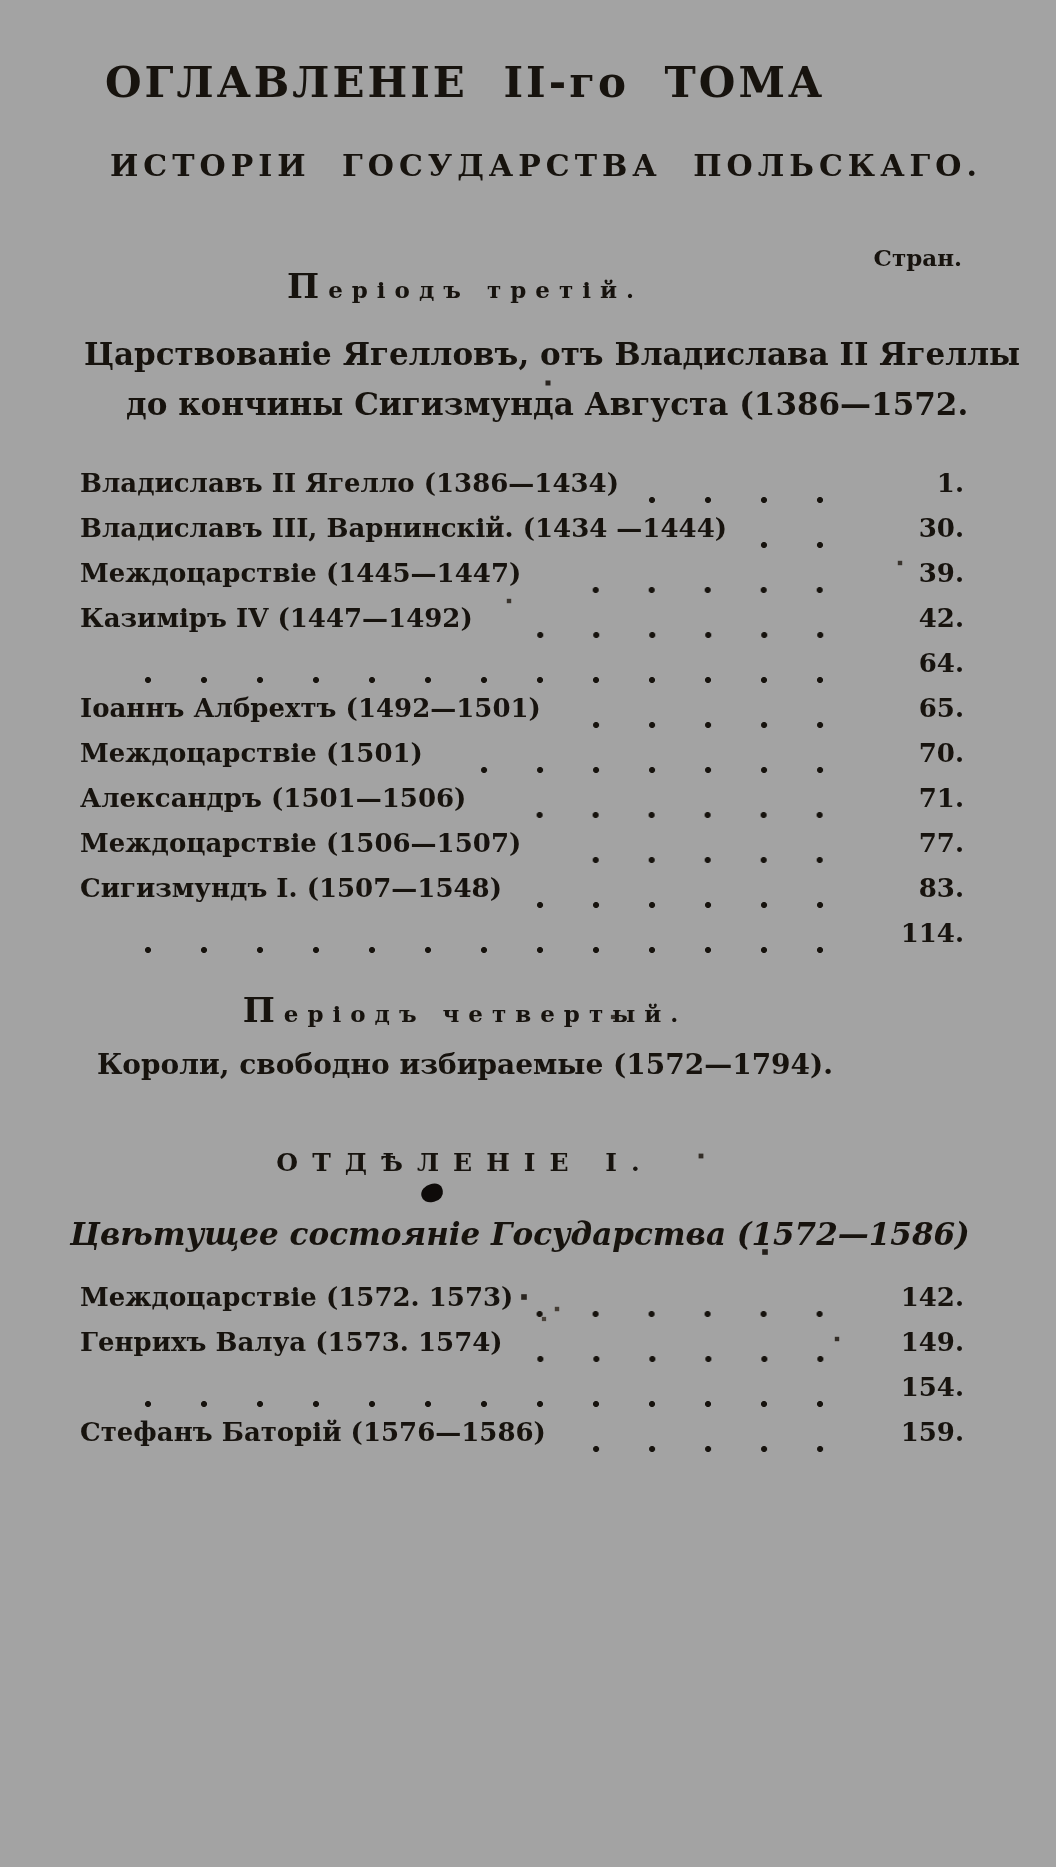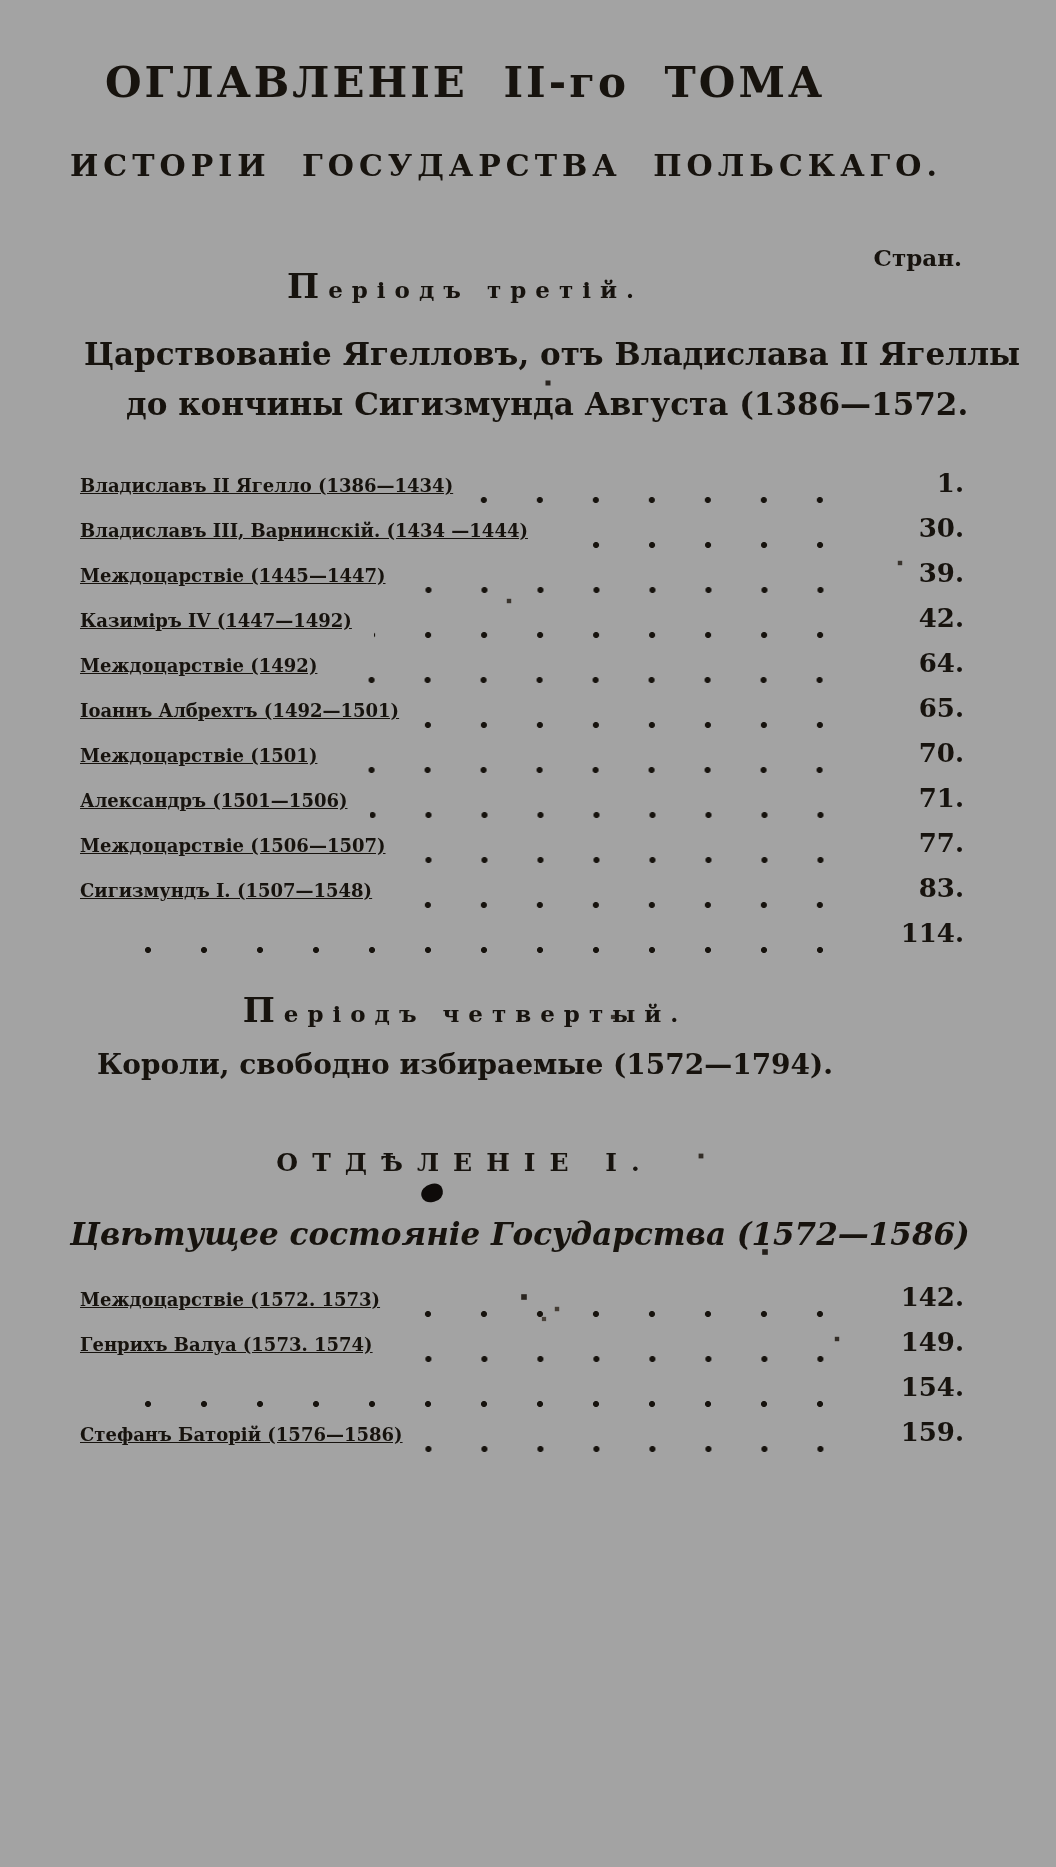--- a/index.html
+++ b/index.html
@@ -30,20 +30,21 @@
     word-spacing: 18px;
     white-space: nowrap;
   }
   .book-title {
     top: 148px;
     font-size: 30px;
     font-weight: bold;
     letter-spacing: 5px;
     word-spacing: 16px;
     white-space: nowrap;
+    margin-left: 40px;
   }
   .page-col-label {
     position: absolute;
     top: 244px;
     right: 94px;
     font-size: 23px;
     font-weight: bold;
   }
   .period-heading {
     font-size: 23px;
@@ -94,24 +95,23 @@
     flex-direction: column;
   }
   .toc-list-1 { top: 468px; }
   .toc-list-2 { top: 1282px; }
   .entry {
     display: flex;
     align-items: baseline;
     height: 45px;
   }
   .entry-label {
-    font-size: 18px;
-    font-weight: bold;
-    white-space: nowrap;
-    text-decoration: underline;
+    font-size: 26px;
+    font-weight: bold;
+    white-space: nowrap;
   }
   .leader {
     flex: 1;
     align-self: flex-end;
     height: 8px;
     margin: 0 14px 9px 22px;
     background-image: radial-gradient(circle at 4px 4px, #17130e 2.6px, rgba(0,0,0,0) 3.5px);
     background-size: 56px 8px;
     background-repeat: repeat-x;
     background-position: right bottom;
@@ -182,21 +182,20 @@
       <span class="entry-label">Междоцарствіе (1445—1447)</span>
       <span class="leader"></span>
       <span class="entry-page">39.</span>
     </div>
     <div class="entry">
       <span class="entry-label">Казиміръ IV (1447—1492)</span>
       <span class="leader"></span>
       <span class="entry-page">42.</span>
     </div>
     <div class="entry">
-      <span class="entry-label">Междоцарствіе (1492)</span>
       <span class="leader"></span>
       <span class="entry-page">64.</span>
     </div>
     <div class="entry">
       <span class="entry-label">Іоаннъ Албрехтъ (1492—1501)</span>
       <span class="leader"></span>
       <span class="entry-page">65.</span>
     </div>
     <div class="entry">
       <span class="entry-label">Междоцарствіе (1501)</span>

